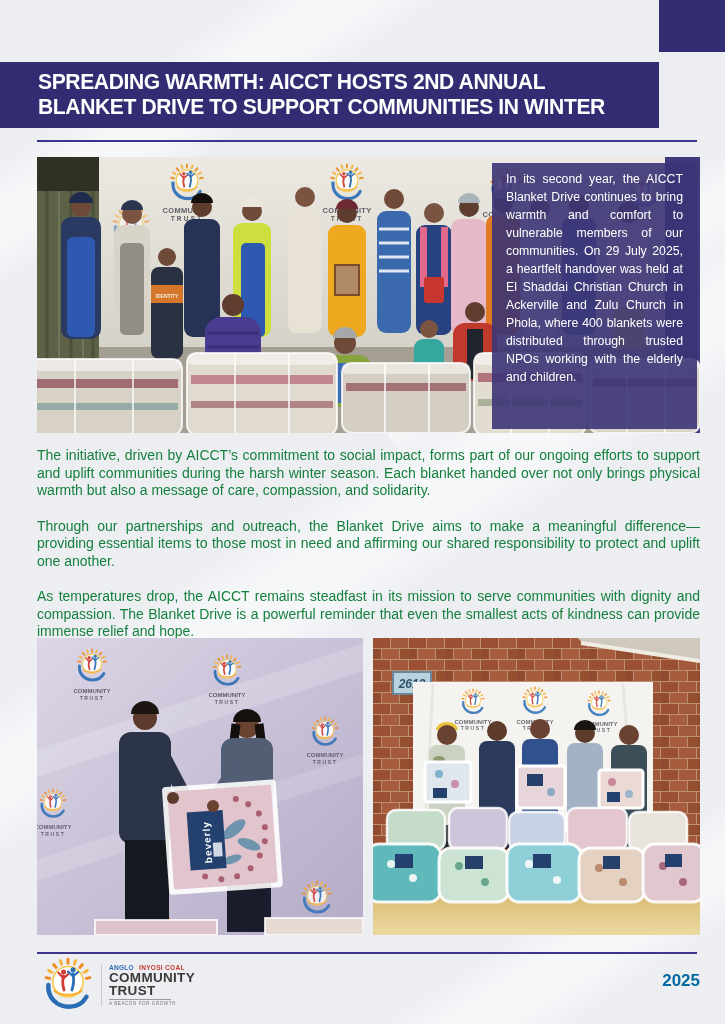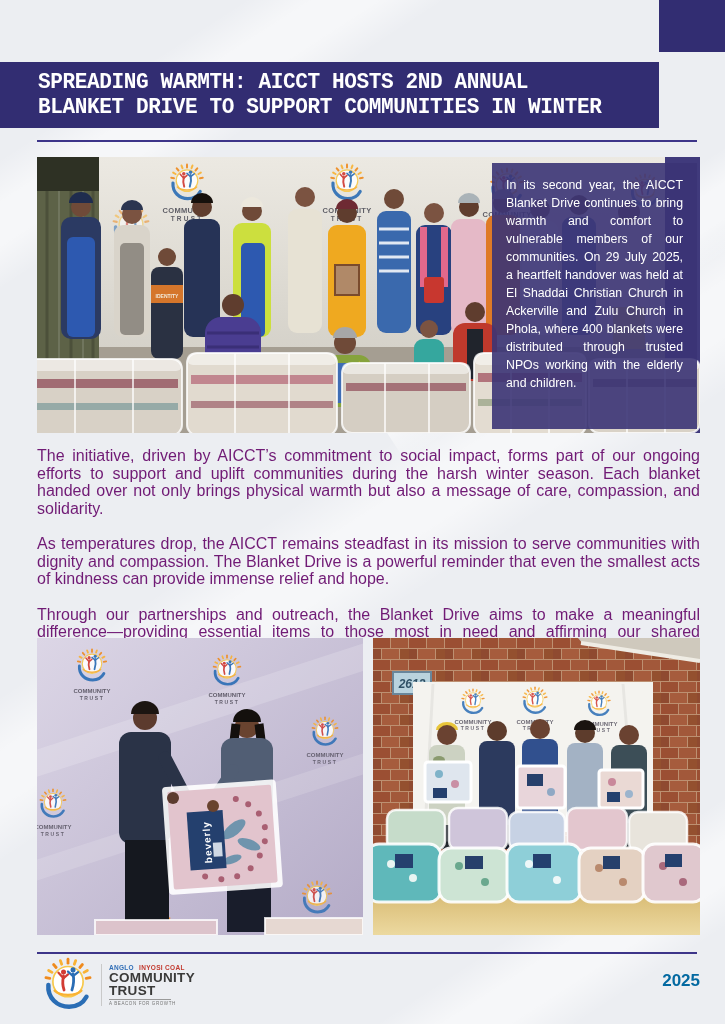--- a/index.html
+++ b/index.html
@@ -8,38 +8,38 @@
   .streak{position:absolute;width:1500px;height:110px;
     background:linear-gradient(to bottom,rgba(255,255,255,0),rgba(255,255,255,.55) 35%,rgba(255,255,255,.55) 65%,rgba(255,255,255,0));
     transform:rotate(-33deg);pointer-events:none;z-index:0;}
   .s1{left:-520px;top:20px;}
   .s2{left:-320px;top:430px;height:140px;}
   .s3{left:-60px;top:830px;}
   .s4{left:260px;top:-30px;height:90px;}
 
   .corner-square{position:absolute;left:659px;top:0;width:66px;height:52px;background:#322d72;z-index:2;}
   .header-banner{position:absolute;left:0;top:62px;width:659px;height:66px;background:#322d72;z-index:2;
-    display:flex;flex-direction:column;justify-content:center;padding-left:38px;box-sizing:border-box;font-family:Liberation Mono, monospace;}
+    display:flex;flex-direction:column;justify-content:center;padding-left:38px;box-sizing:border-box;}
   .header-banner .t{color:#ffffff;font-weight:bold;font-size:21.5px;line-height:25px;letter-spacing:-0.4px;
     transform:scaleX(.98);transform-origin:left center;white-space:nowrap;}
   .rule{position:absolute;left:37px;width:660px;height:2px;background:#3d3589;z-index:2;}
   .rule-top{top:140px;}
   .rule-bottom{top:952px;}
 
   .photo{position:absolute;overflow:hidden;z-index:1;background:#ccc;}
   .photo svg{display:block;width:100%;height:100%;}
   .photo-main{left:37px;top:157px;width:663px;height:276px;}
   .photo-bl{left:37px;top:638px;width:326px;height:297px;}
   .photo-br{left:373px;top:638px;width:327px;height:297px;}
 
   .info-box{position:absolute;top:6px;right:3px;bottom:4px;width:205px;background:rgba(59,52,118,.9);
-    color:#fff;padding:13px 14px;box-sizing:border-box;font-size:12.3px;line-height:18px;text-align:justify;z-index:3;}
-
-  .body-copy{position:absolute;left:37px;top:447px;width:663px;z-index:1;color:#701a75;
-    font-size:16px;line-height:17.5px;text-align:justify;}
+    color:#fff;padding:7px 14px;box-sizing:border-box;font-size:12.3px;line-height:18px;text-align:justify;z-index:3;}
+
+  .body-copy{position:absolute;left:37px;top:447px;width:663px;z-index:1;color:#15803d;
+    font-size:14px;line-height:17.5px;text-align:justify;}
   .body-copy p{margin:0 0 18px 0;}
 
   .footer-logo{position:absolute;left:40px;top:957px;display:flex;align-items:center;z-index:2;}
   .footer-logo .mark{width:56px;height:56px;}
   .footer-logo .sep{width:1px;height:42px;background:#c9c9c9;margin:0 7px 0 5px;}
   .lg-top{font-size:6.5px;font-weight:bold;letter-spacing:.3px;}
   .lg-anglo{color:#2f6db6;}
   .lg-inyosi{color:#c23a2f;margin-left:3px;}
   .lg-main{font-size:13.5px;font-weight:bold;color:#3a3a39;letter-spacing:.3px;line-height:13px;}
   .lg-rule{width:62px;height:1px;background:#9a9a9a;margin:2px 0 1px 0;}
@@ -293,22 +293,22 @@
           </g>
       </g>
     </svg>
     <div class="info-box">
       <span>In its second year, the AICCT Blanket Drive continues to bring warmth and comfort to vulnerable members of our communities. On 29 July 2025, a heartfelt handover was held at El Shaddai Christian Church in Ackerville and Zulu Church in Phola, where 400 blankets were distributed through trusted NPOs working with the elderly and children.</span>
     </div>
   </div>
 
   <div class="body-copy">
     <p>The initiative, driven by AICCT’s commitment to social impact, forms part of our ongoing efforts to support and uplift communities during the harsh winter season. Each blanket handed over not only brings physical warmth but also a message of care, compassion, and solidarity.</p>
+    <p>Through our partnerships and outreach, the Blanket Drive aims to make a meaningful difference—providing essential items to those most in need and affirming our shared responsibility to protect and uplift one another.</p>
     <p>As temperatures drop, the AICCT remains steadfast in its mission to serve communities with dignity and compassion. The Blanket Drive is a powerful reminder that even the smallest acts of kindness can provide immense relief and hope.</p>
-    <p>Through our partnerships and outreach, the Blanket Drive aims to make a meaningful difference—providing essential items to those most in need and affirming our shared responsibility to protect and uplift one another.</p>
   </div>
 
   <div class="photo photo-bl">
     <svg viewBox="0 0 326 297" preserveAspectRatio="none">
       <defs>
         <linearGradient id="bgBL" x1="0" y1="0" x2="1" y2="1">
           <stop offset="0" stop-color="#dcd6e6"></stop>
             <stop offset="1" stop-color="#b4abc7"></stop>
         </linearGradient>
       </defs>

